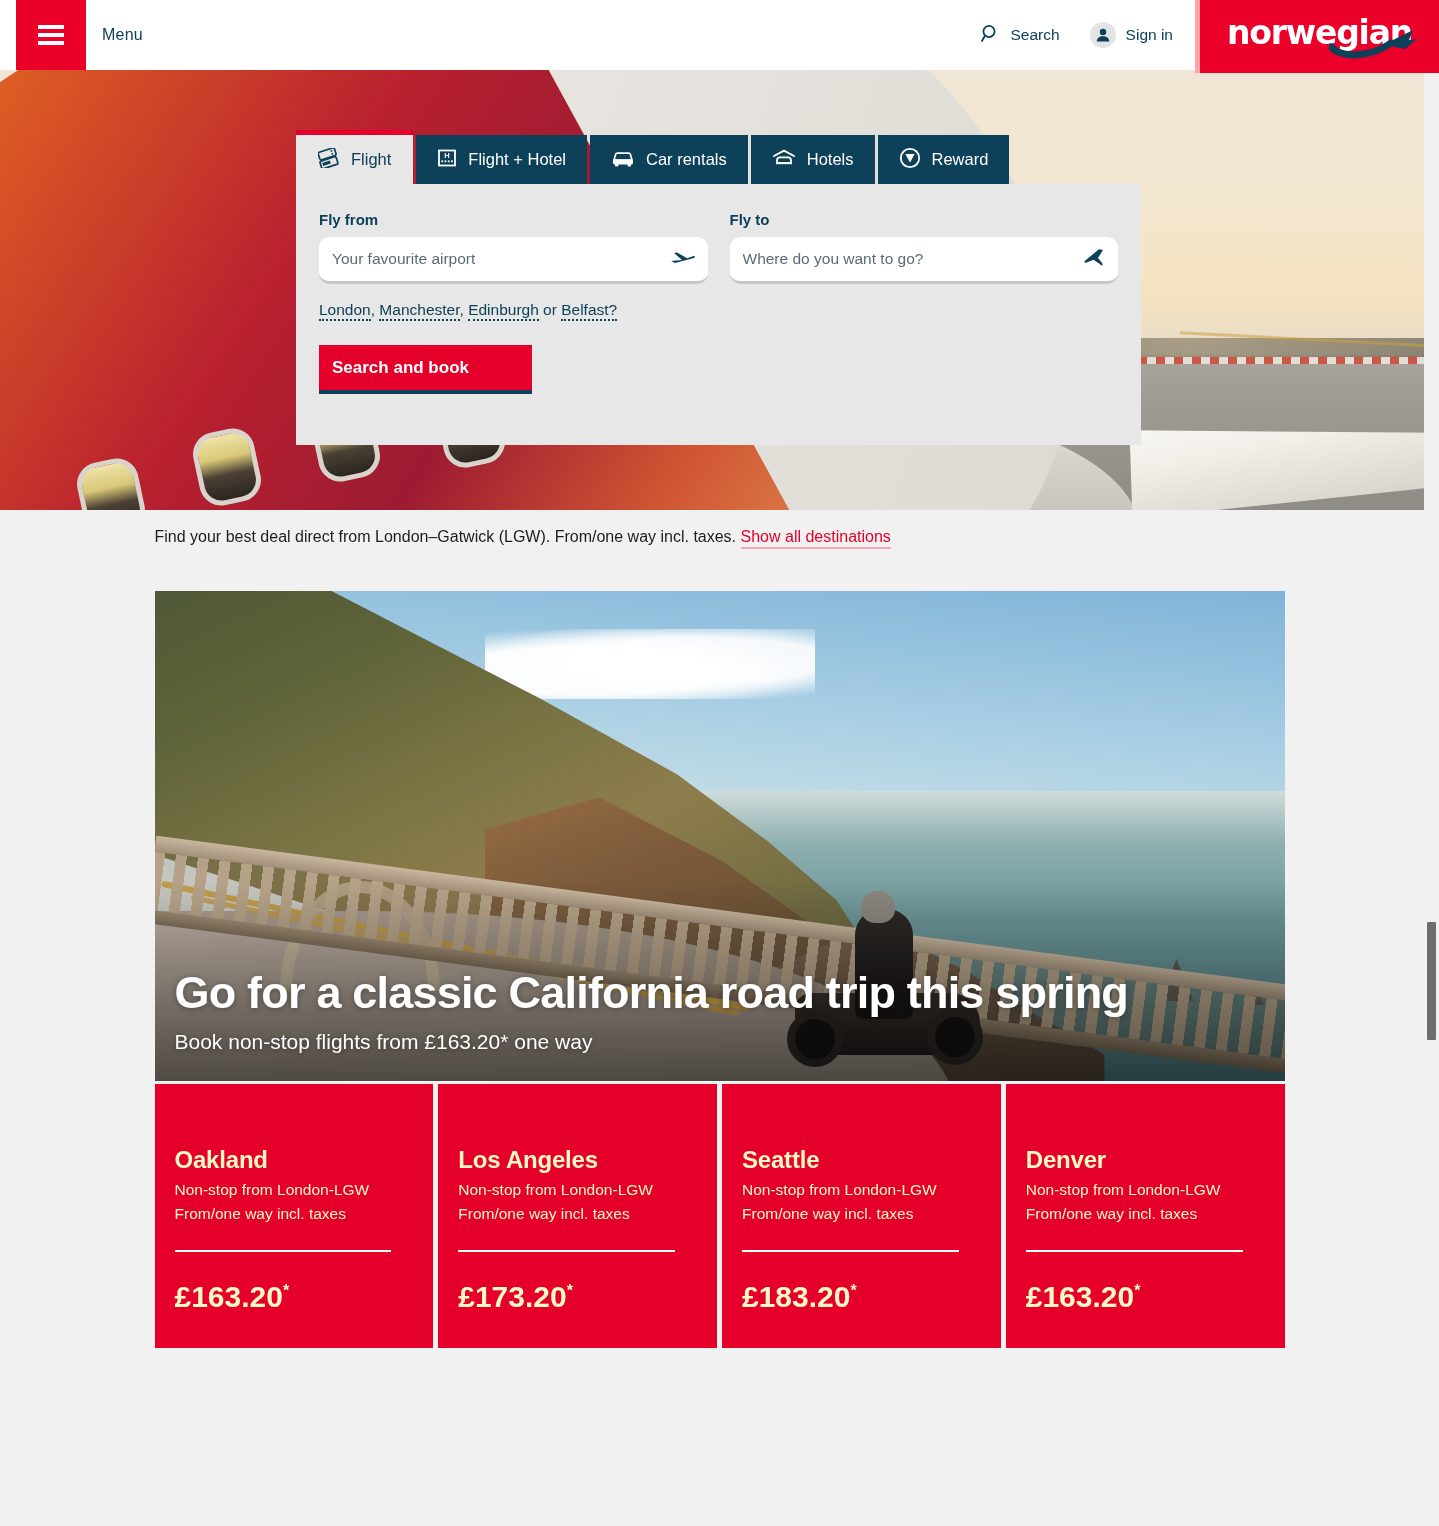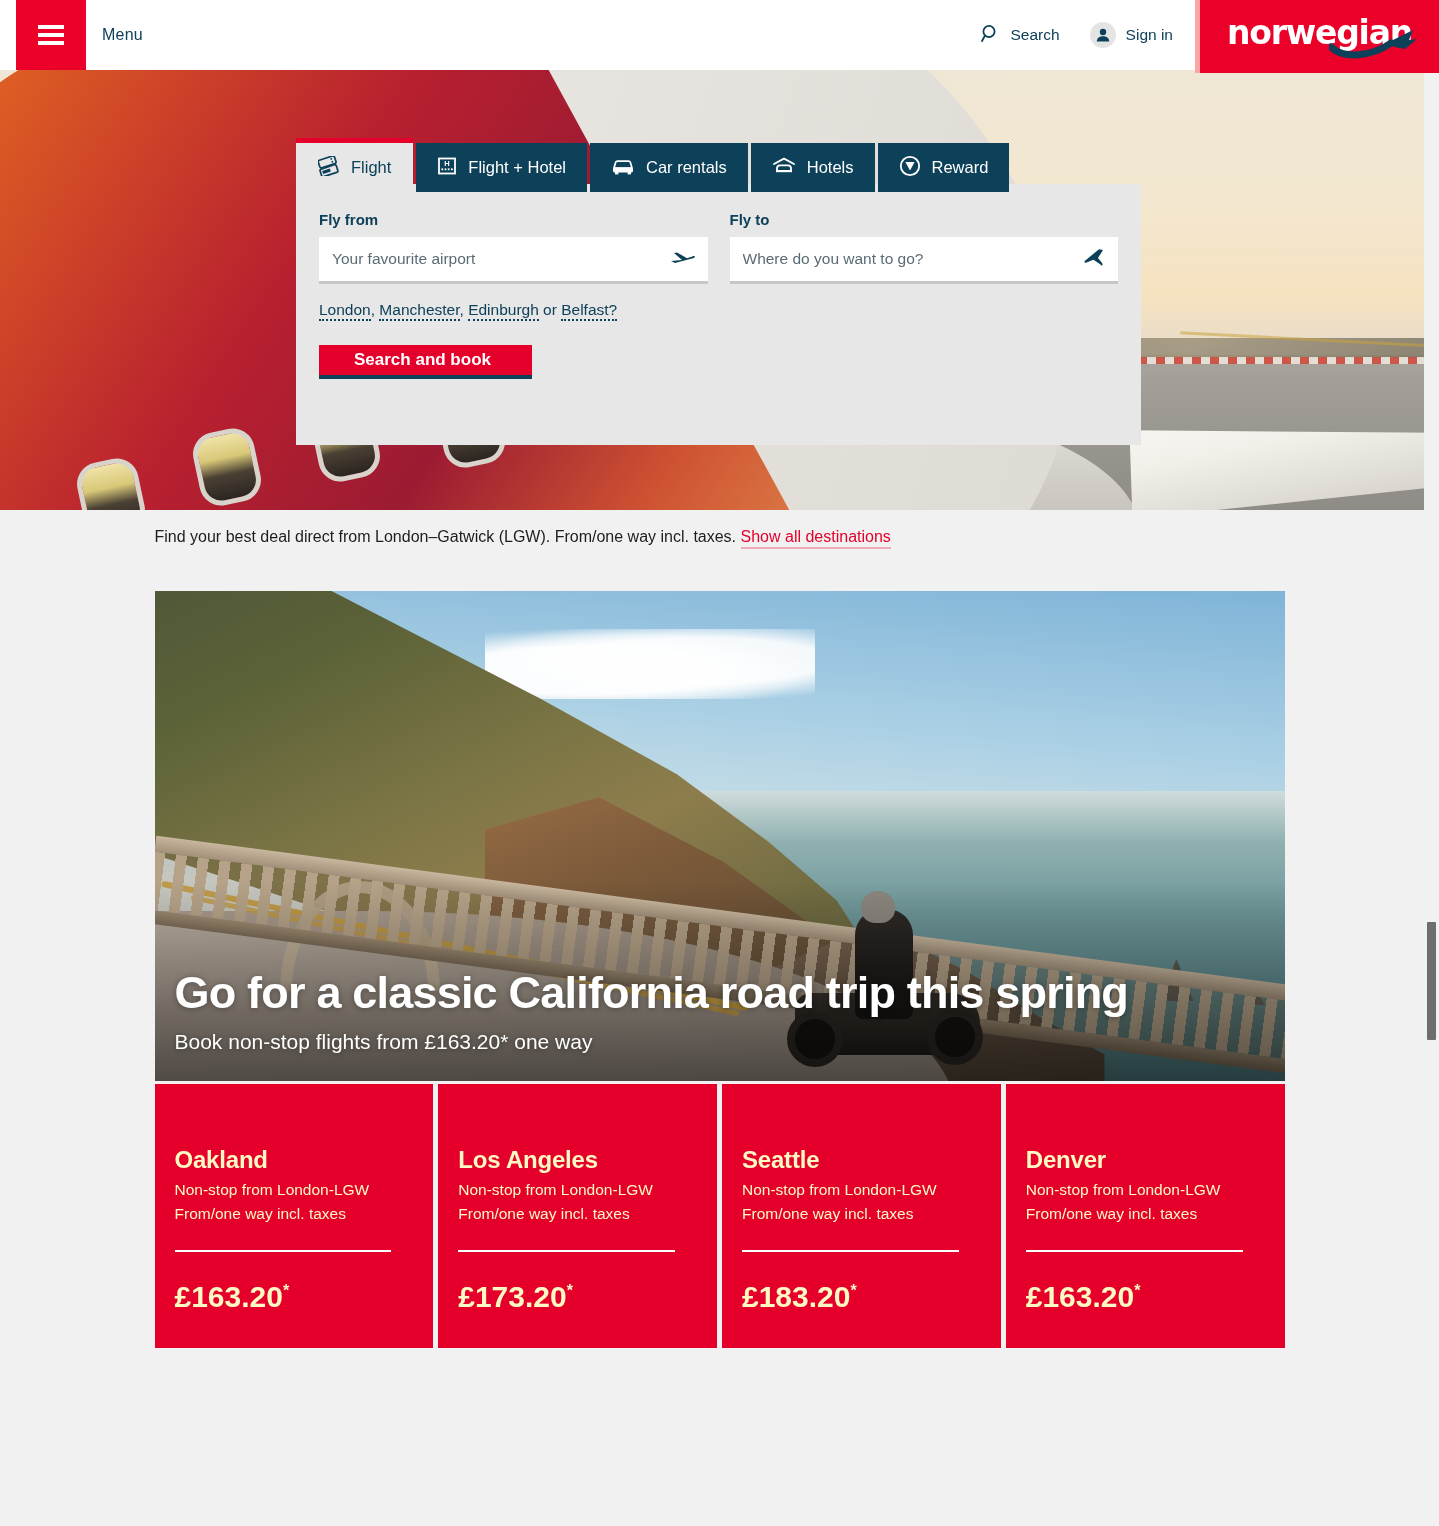--- a/index.html
+++ b/index.html
@@ -124,61 +124,61 @@
     transform:rotate(9deg);
     clip-path:polygon(0 42%, 100% 0, 100% 28%, 4% 100%);
   }
   .taxi-line{
     position:absolute; left:1180px; top:268px; width:260px; height:3px;
     background:#c9a33f; transform:rotate(3deg); opacity:.55;
   }
 
   
   .tabs{
-    position:absolute; left:296px; top:143px; display:flex; align-items:center; z-index:12;
+    position:absolute; left:296px; top:135px; display:flex; align-items:center; z-index:12;
   }
   .tab{
     height:49px; display:flex; align-items:center; gap:11px;
     padding:0 21px; background:#0d4059; color:#ffffff;
     font-size:16.5px; cursor:pointer; white-space:nowrap;
     margin-right:3px;
   }
   .tab.active{
     background:#e7e7e7; color:#0d4059; border-top:5px solid #e4002b;
     height:54px; margin-top:-5px; padding:0 22px;
   }
   .panel{
     position:absolute; left:296px; top:184px; width:845px; height:261px;
     background:#e7e7e7; z-index:11; padding:27px 23px 0 23px;
   }
   .field-row{ display:flex; gap:22px; }
   .field{ width:389px; }
   .field-label{ font-size:15px; font-weight:bold; color:#0d4059; margin-bottom:9px; }
   .input-wrap{
     position:relative; height:47px; background:#fff; border-bottom:3px solid #c7c7c7;
-    display:flex; align-items:center;
+    display:flex; align-items:center;border-radius:11px;
   }
   .input-wrap input{
     border:0; outline:0; width:100%; height:100%;
     padding:0 44px 0 13px; font-size:15.5px; color:#0d4059;
     font-family:"Liberation Sans", sans-serif; background:transparent;
   }
   .input-wrap input::placeholder{ color:#5b6b74; }
   .field-icon{ position:absolute; right:12px; top:50%; transform:translateY(-50%); }
   .suggest{
     margin-top:17px; font-size:15.5px; color:#0d4059;
   }
   .suggest a{
     color:#0d4059; text-decoration:none; border-bottom:2px dotted #0d4059; padding-bottom:1px;
     cursor:pointer;
   }
   .search-btn{
-    margin-top:26px; width:213px; height:34px; background:#e4002b; color:#fff;
+    margin-top:26px; width:213px; height:49px; background:#e4002b; color:#fff;
     font-size:17px; font-weight:bold; border:0; border-bottom:4px solid #0d4059;
-    cursor:pointer; text-align:left; padding-left:35px;
+    cursor:pointer; text-align:left; padding-left:13px;
     font-family:"Liberation Sans", sans-serif;
   }
 
   
   .deals{ position:absolute; left:0; top:510px; width:1439px; }
   .deals-inner{ width:1130px; margin:0 auto; }
   .deals-h2{
     font-size:30px; font-weight:bold; color:#0d4059; letter-spacing:-.2px;
     padding-top:125px;
   }

